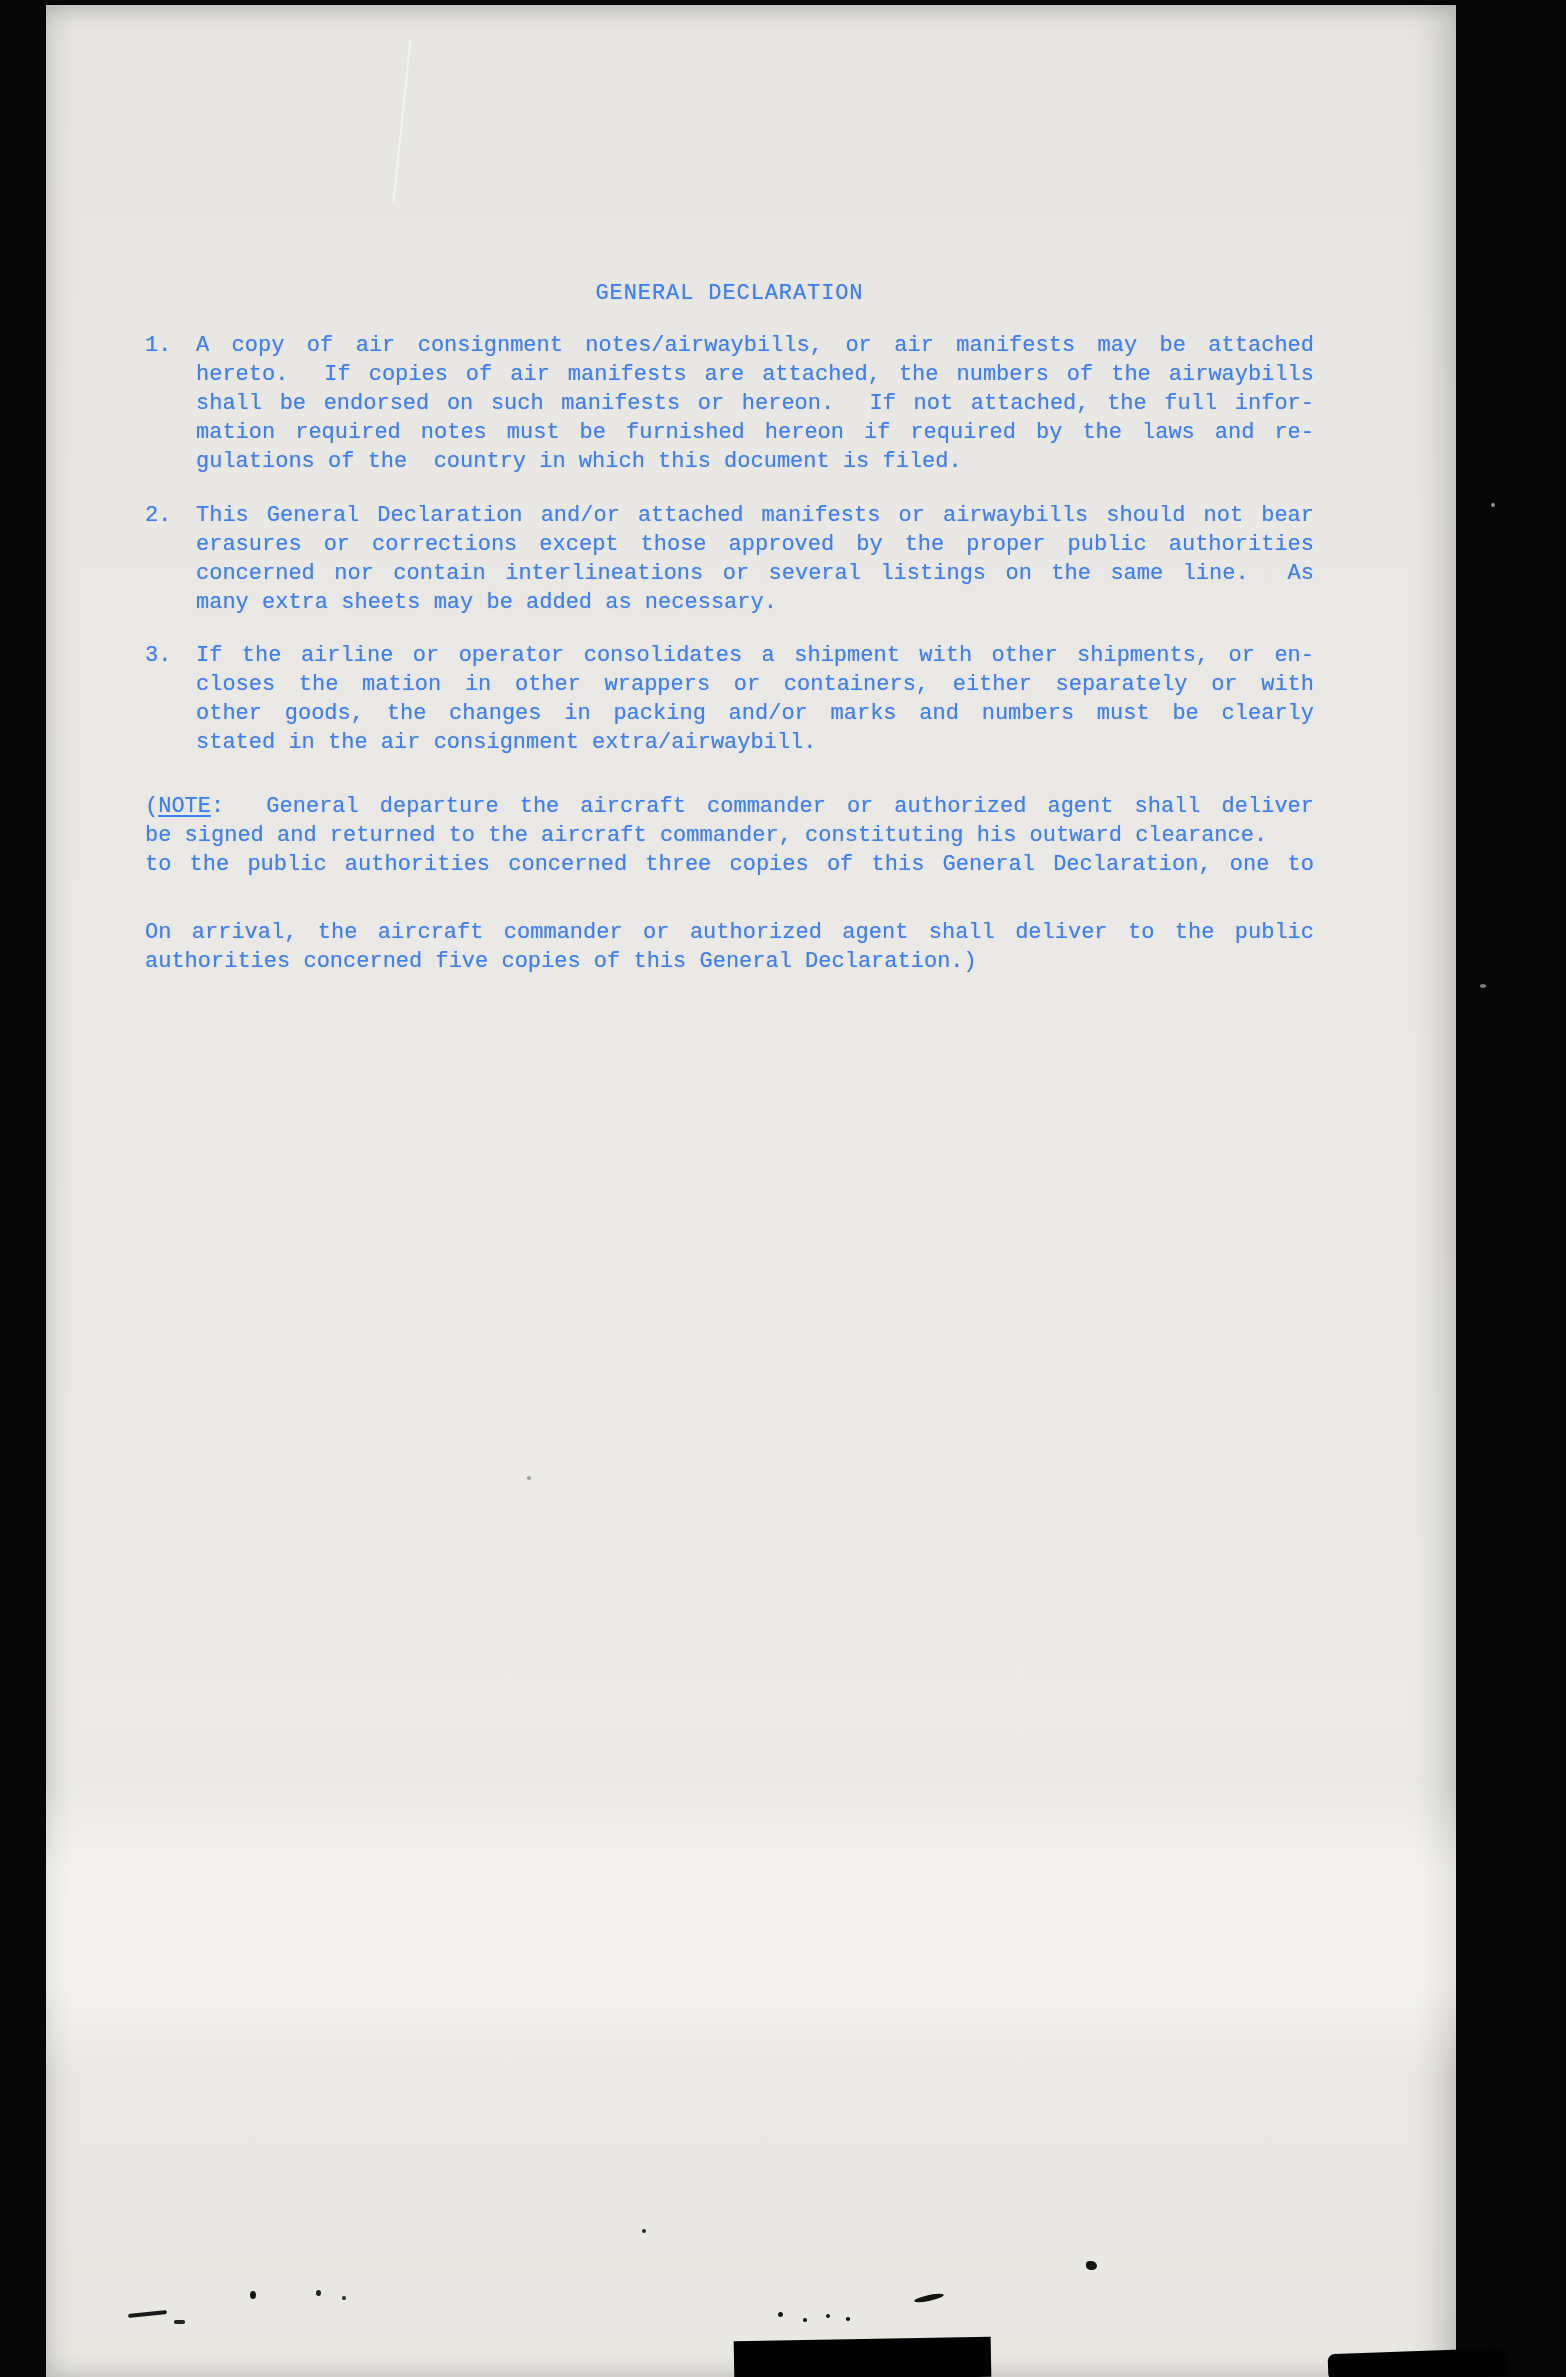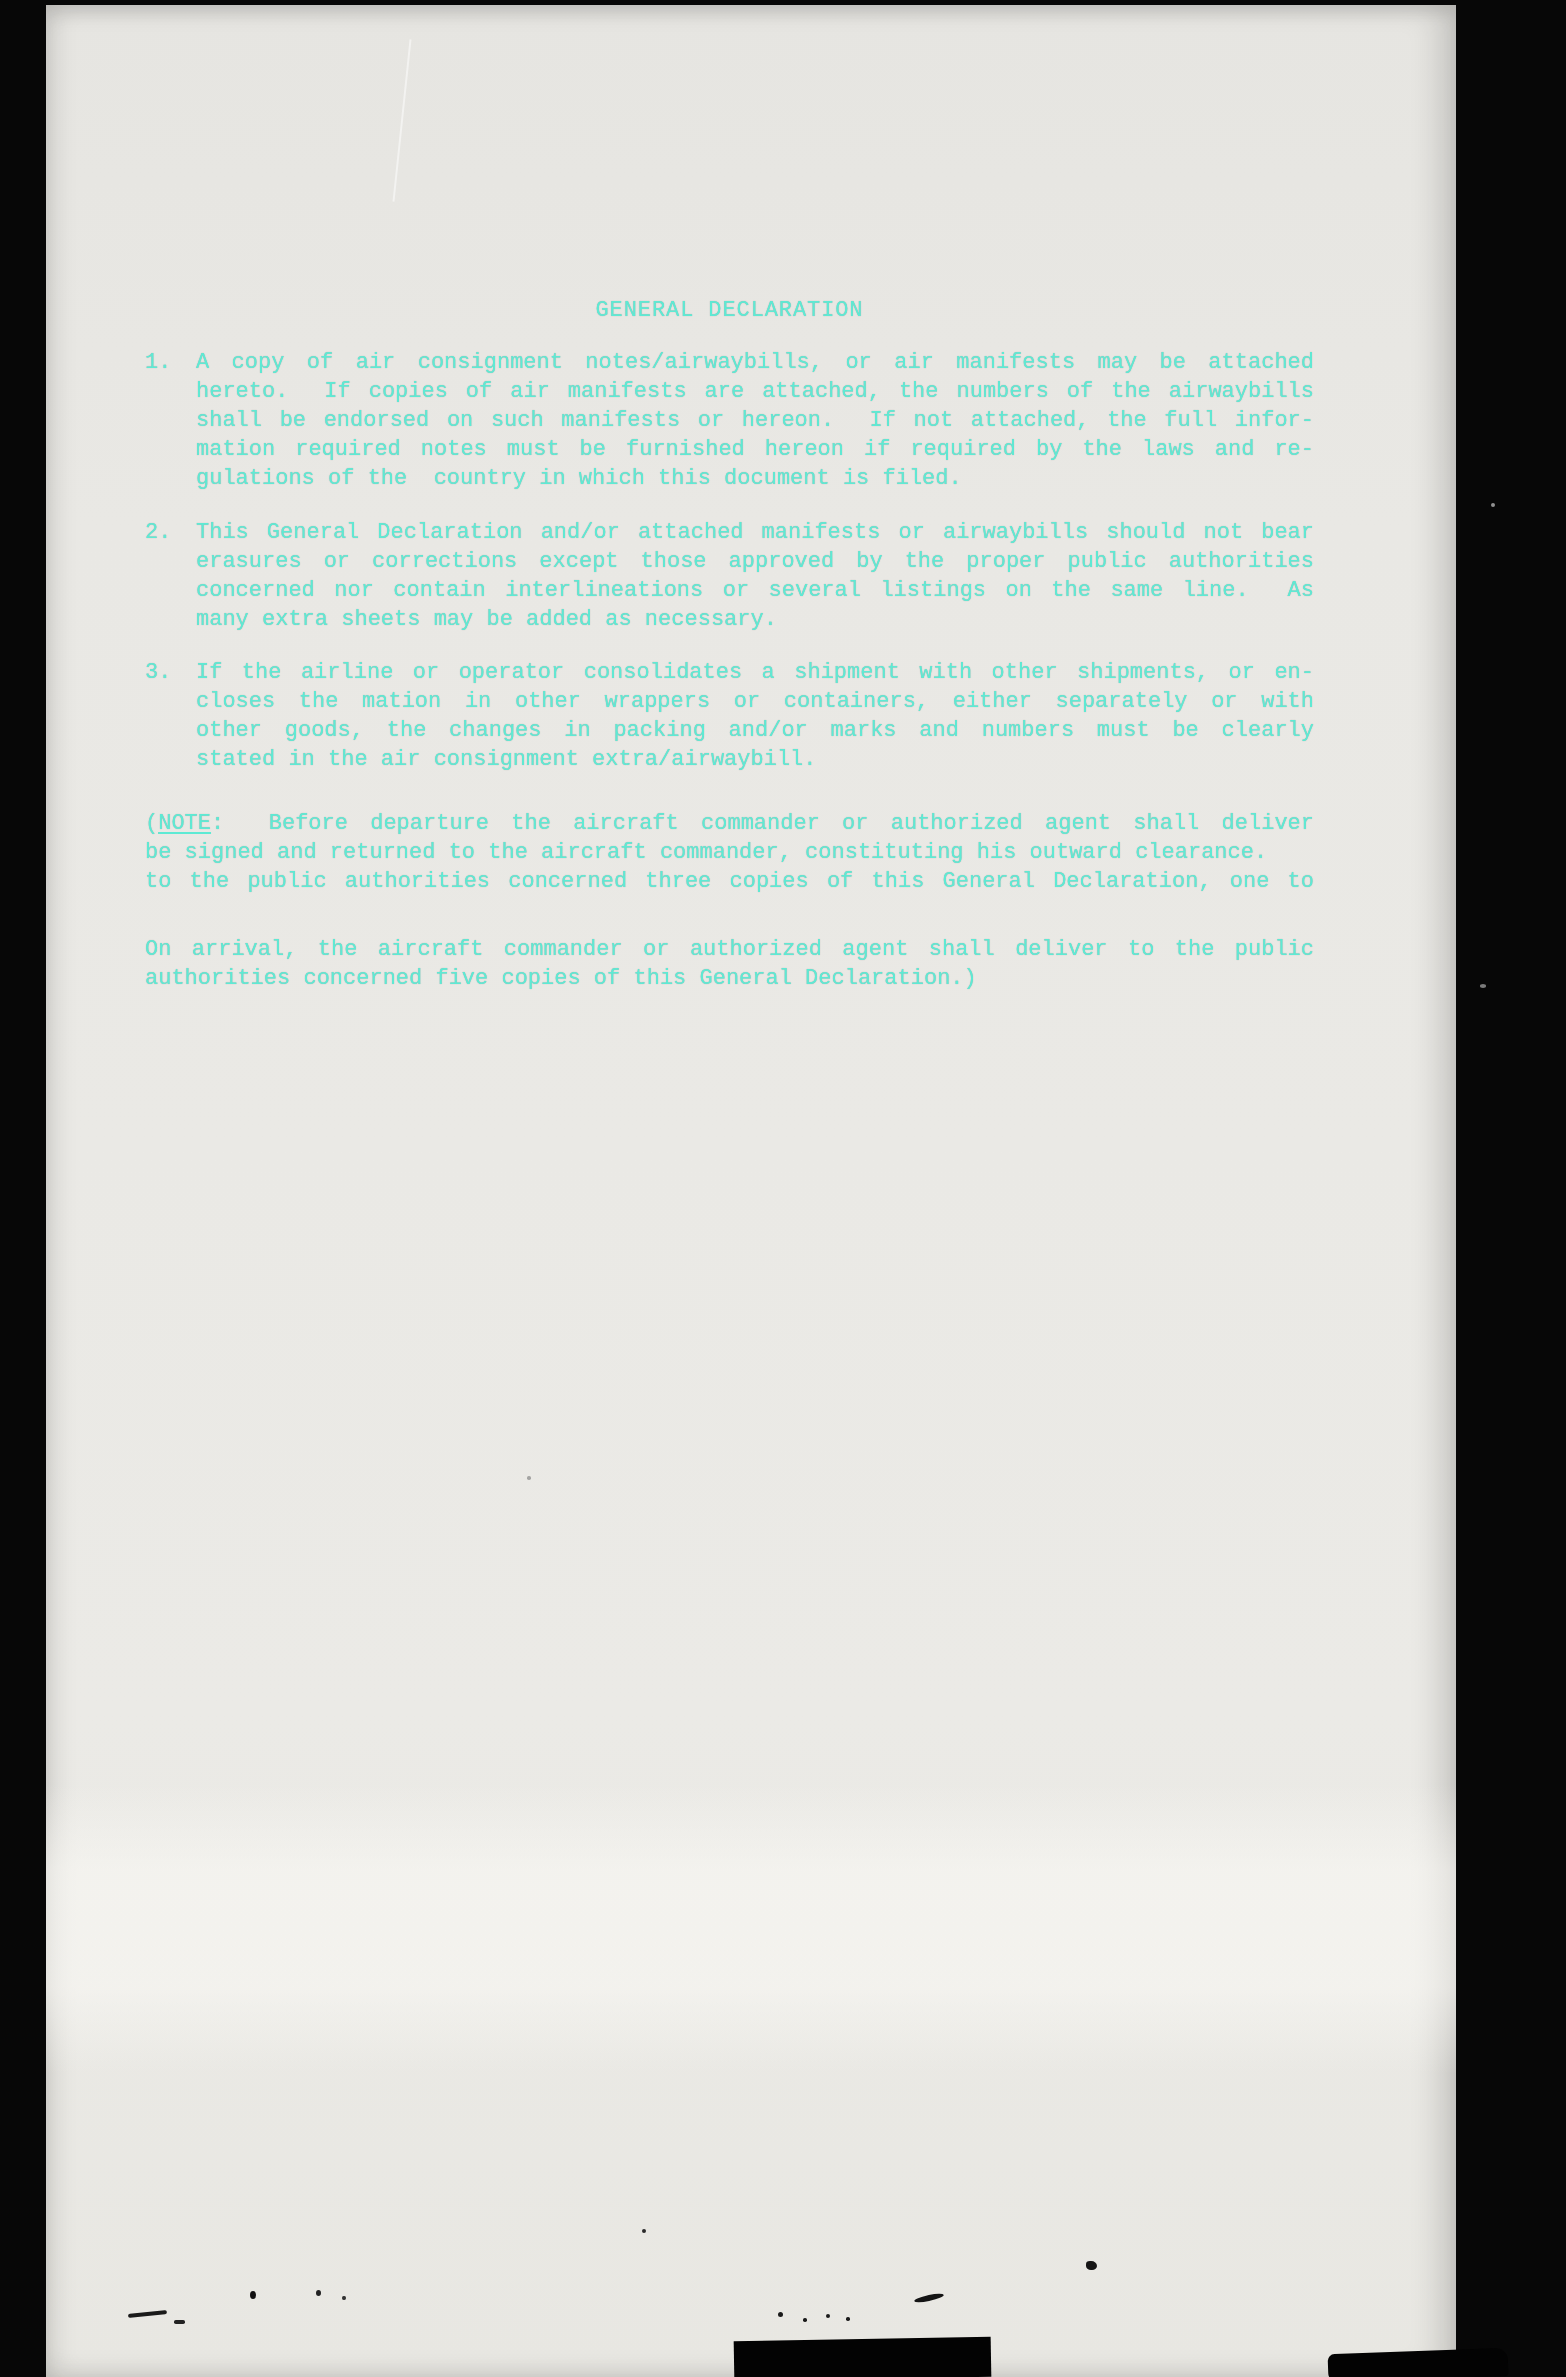--- a/index.html
+++ b/index.html
@@ -23,22 +23,22 @@
     position:absolute; left:46px; top:1784px; width:1410px; height:290px;
     background:linear-gradient(180deg, rgba(252,251,247,0) 0%, rgba(252,251,247,0.5) 30%, rgba(252,251,247,0.5) 70%, rgba(252,251,247,0) 100%);
     pointer-events:none;
   }
   .crease {
     position:absolute; left:401px; top:39px; width:1.8px; height:163px;
     background:rgba(255,255,255,0.5); transform:rotate(6deg);
   }
 
   .content {
-    position:absolute; left:145px; top:296px; width:1169px;
-    color:#5eead4;
+    position:absolute; left:145px; top:279px; width:1169px;
+    color:#3b82f6;
     font-size:22px; line-height:29px;
     text-shadow:0 0 0.9px rgba(35,35,35,0.35);
   }
   .title { text-align:center; margin-bottom:23px; letter-spacing:0.9px; }
 
   .item { display:flex; margin-bottom:24.6px; }
   .num { width:51px; flex:0 0 51px; }
   .ptext { flex:1 1 auto; min-width:0; }
 
   .line {
@@ -110,21 +110,21 @@
       <span class="num">3.</span>
       <div class="ptext">
         <div class="line">If the airline or operator consolidates a shipment with other shipments, or en-</div>
         <div class="line">closes the mation in other wrappers or containers, either separately or with</div>
         <div class="line">other goods, the changes in packing and/or marks and numbers must be clearly</div>
         <div class="line last">stated in the air consignment extra/airwaybill.</div>
       </div>
     </section>
 
     <section class="para note">
-      <div class="line"><span>(</span><span class="u">NOTE</span><span>:  Before departure the aircraft commander or authorized agent shall deliver</span></div>
+      <div class="line"><span>(</span><span class="u">NOTE</span><span>:  General departure the aircraft commander or authorized agent shall deliver</span></div>
       <div class="line last">be signed and returned to the aircraft commander, constituting his outward clearance.</div>
       <div class="line">to the public authorities concerned three copies of this General Declaration, one to</div>
     </section>
 
     <section class="para arrival">
       <div class="line">On arrival, the aircraft commander or authorized agent shall deliver to the public</div>
       <div class="line last">authorities concerned five copies of this General Declaration.)</div>
     </section>
 
   </main>

